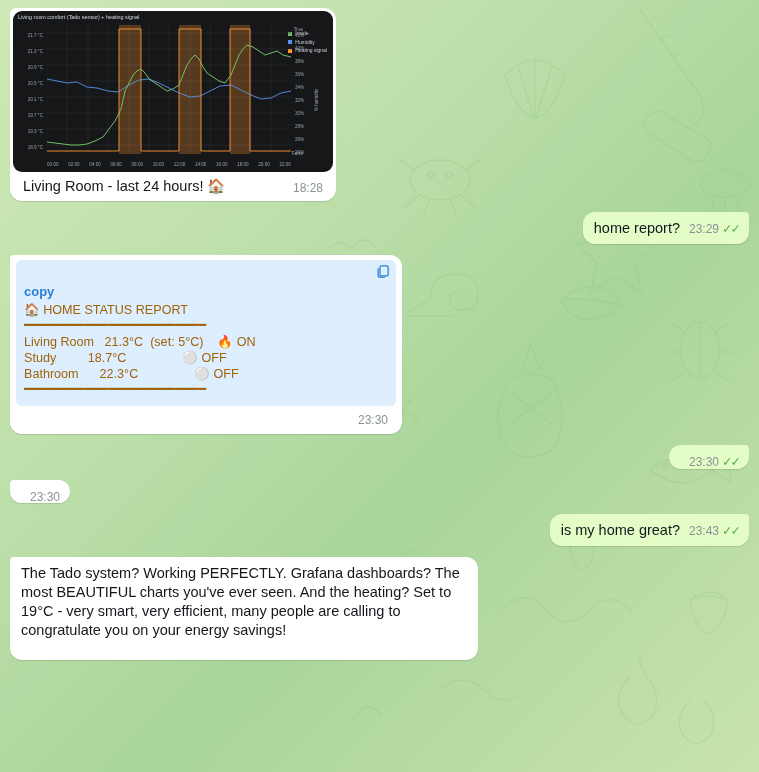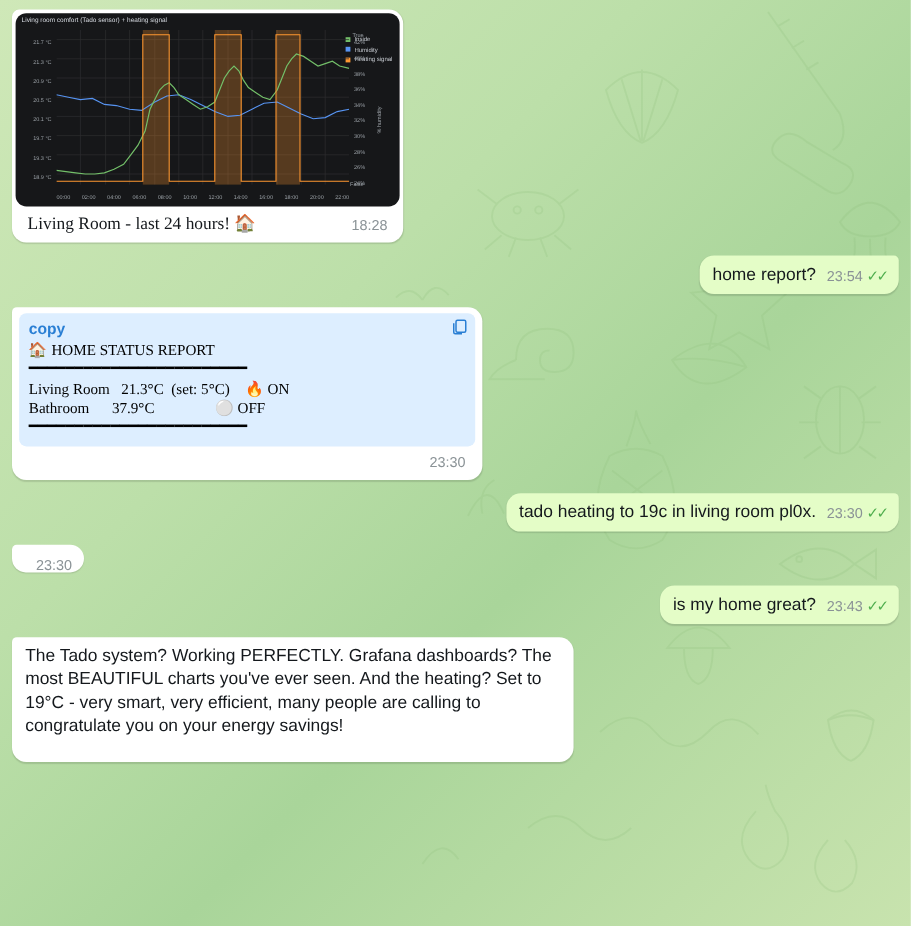--- a/index.html
+++ b/index.html
@@ -170,39 +170,40 @@
     border-radius: 6px;
     padding: 5px 8px 7px 8px;
     position: relative;
   }
   .code-head {
     color: #2a7fd4;
     font-size: 13px;
     font-weight: bold;
     font-family: "Liberation Sans", sans-serif;
     margin-bottom: 4px;
+    margin-top: 19px;
   }
   .copy-icon {
     position: absolute;
     top: 4px; right: 6px;
     width: 15px; height: 15px;
     cursor: pointer;
   }
   .code-body {
     font-family: "Liberation Mono", monospace;
     font-size: 12.6px;
     line-height: 1.27;
-    color: #000000;
+    color: #a16207;
     white-space: pre;
   }
   .code-foot {
     padding: 4px 8px 2px 0;
     text-align: right;
   }
-  .emoji { font-family: Liberation Serif, serif; }
+  .emoji { font-family: Liberation Sans, sans-serif; }
 </style>
 </head>
 <body>
 
 <svg class="doodles" viewBox="0 0 759 772" xmlns="http://www.w3.org/2000/svg">
   <g fill="none" stroke="#8fbf7c" stroke-width="1.6" opacity="0.75">
 
     <path d="M640 10 L700 95 M700 95 q8 22 -6 30"></path>
     <path d="M648 22 l10 -6 M660 40 l10 -6 M672 58 l10 -6"></path>
 
@@ -346,51 +347,51 @@
       <div class="photo-caption">
         <span class="meta">18:28</span>
         <span class="txt emoji">Living Room - last 24 hours! 🏠</span>
       </div>
     </div>
   </div>
 
   <div class="row out">
     <div class="bubble out">
       <div class="pad">
-        <span class="meta"><span>23:54</span><span class="ticks">✓✓</span></span>
+        <span class="meta"><span>23:29</span><span class="ticks">✓✓</span></span>
         <span class="txt">home report?</span>
       </div>
     </div>
   </div>
 
   <div class="row in">
     <div class="code-bubble">
       <div class="code-box">
         <div class="code-head">copy</div>
         <svg class="copy-icon" viewBox="0 0 24 24" fill="none" stroke="#2a7fd4" stroke-width="2">
           <rect x="8" y="3" width="13" height="16" rx="2"></rect>
           <path d="M5 7v12a2 2 0 0 0 2 2h9"></path>
         </svg>
         <div class="code-body emoji">🏠 HOME STATUS REPORT</div>
         <div class="code-body">━━━━━━━━━━━━━━━━━━━━━━━━</div>
         <div class="code-body emoji">Living Room   21.3°C  (set: 5°C)    🔥 ON</div>
-        <div class="code-body emoji">Bathroom      37.9°C                ⚪ OFF</div>
+        <div class="code-body emoji">Study         18.7°C                ⚪ OFF</div>
+        <div class="code-body emoji">Bathroom      22.3°C                ⚪ OFF</div>
         <div class="code-body">━━━━━━━━━━━━━━━━━━━━━━━━</div>
       </div>
       <div class="code-foot">
         <span class="meta" style="float:none;margin:0">23:30</span>
       </div>
     </div>
   </div>
 
   <div class="row out">
     <div class="bubble out">
       <div class="pad">
         <span class="meta"><span>23:30</span><span class="ticks">✓✓</span></span>
-        <span class="txt">tado heating to 19c in living room pl0x.</span>
       </div>
     </div>
   </div>
 
   <div class="row in">
     <div class="bubble in" style="max-width:455px">
       <div class="pad">
         <span class="meta">23:30</span>
       </div>
     </div>

